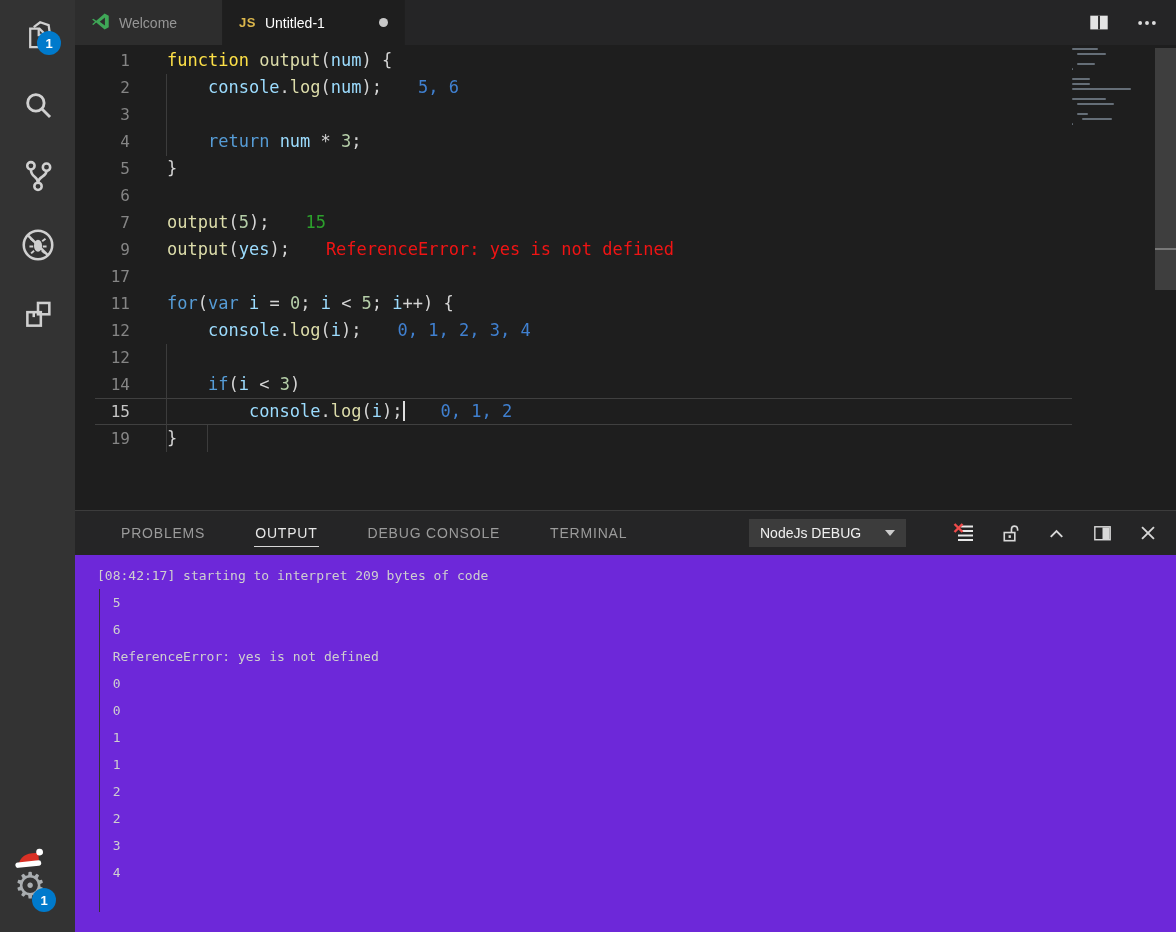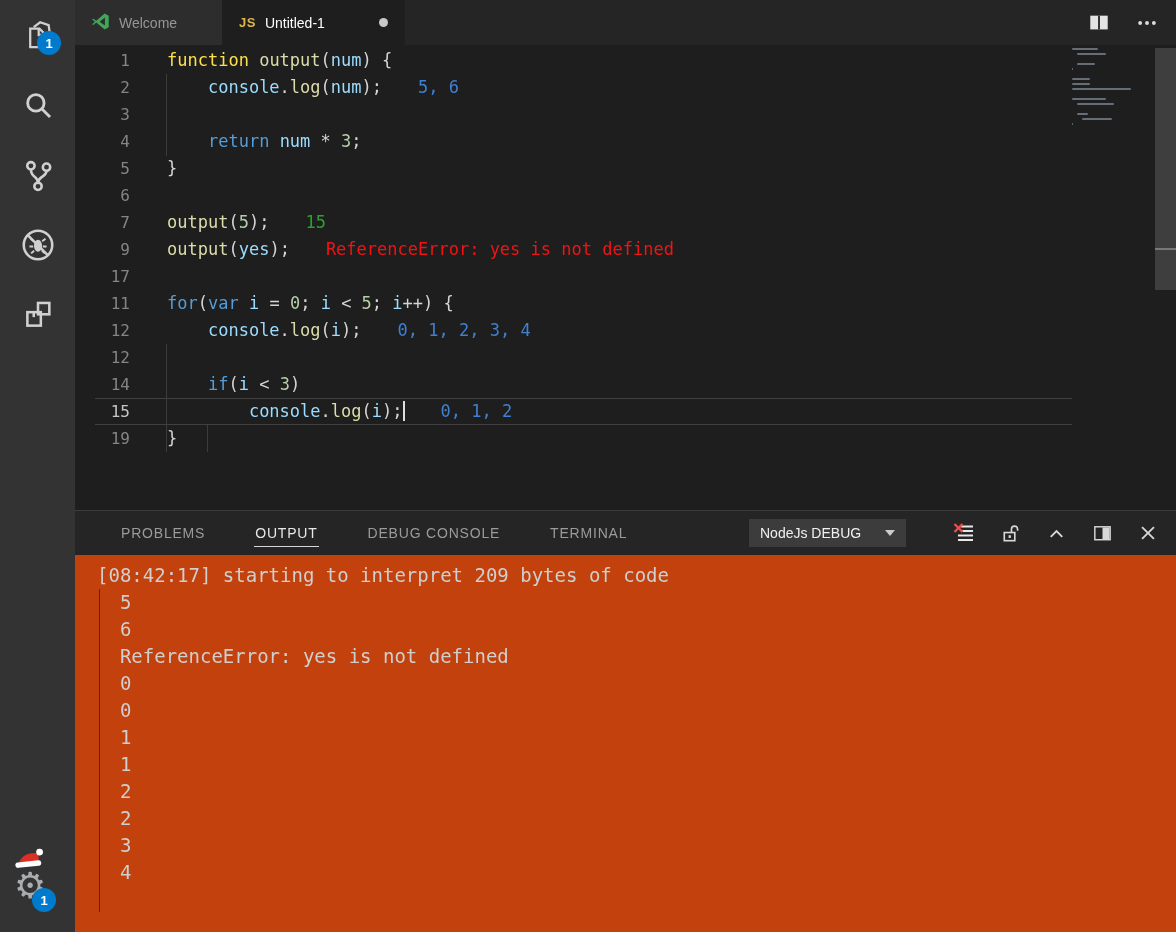--- a/index.html
+++ b/index.html
@@ -66,22 +66,22 @@
   .ptab { font-size: 14px; letter-spacing: 0.8px; color: #9b9b9b; margin-right: 48px;
           padding: 5px 1px; cursor: pointer; border-bottom: 1px solid transparent; }
   .ptab.active { color: #e7e7e7; border-bottom-color: #d7d7d7; }
   .channel-select { margin-left: auto; margin-right: 24px; width: 157px; height: 28px;
                     background: #3c3c3c; color: #f0f0f0; font-size: 14px; display: flex;
                     align-items: center; justify-content: space-between; padding: 0 11px; cursor: pointer; }
   .caret-down { width: 0; height: 0; border-left: 5px solid transparent;
                 border-right: 5px solid transparent; border-top: 6px solid #cccccc; }
   .picon { width: 24px; height: 24px; margin-left: 22px; cursor: pointer; display: flex;
            align-items: center; justify-content: center; }
-  .panel-content { flex: 1; background: #c2410c; font-family: "DejaVu Sans Mono", monospace;
-                   font-size: 19px; color: #cfcfcf; padding: 7px 0 0 22px; position: relative;
+  .panel-content { flex: 1; background: #6d28d9; font-family: "DejaVu Sans Mono", monospace;
+                   font-size: 13px; color: #cfcfcf; padding: 7px 0 0 22px; position: relative;
                    overflow: hidden; }
   .out-line { height: 27px; line-height: 27px; white-space: pre; }
   .panel-guide { position: absolute; left: 24px; top: 34px; bottom: 20px; width: 1px; background: #343434; }
 </style>
 </head>
 <body>
 
 <div class="app">
 
   <div class="activity-bar">

